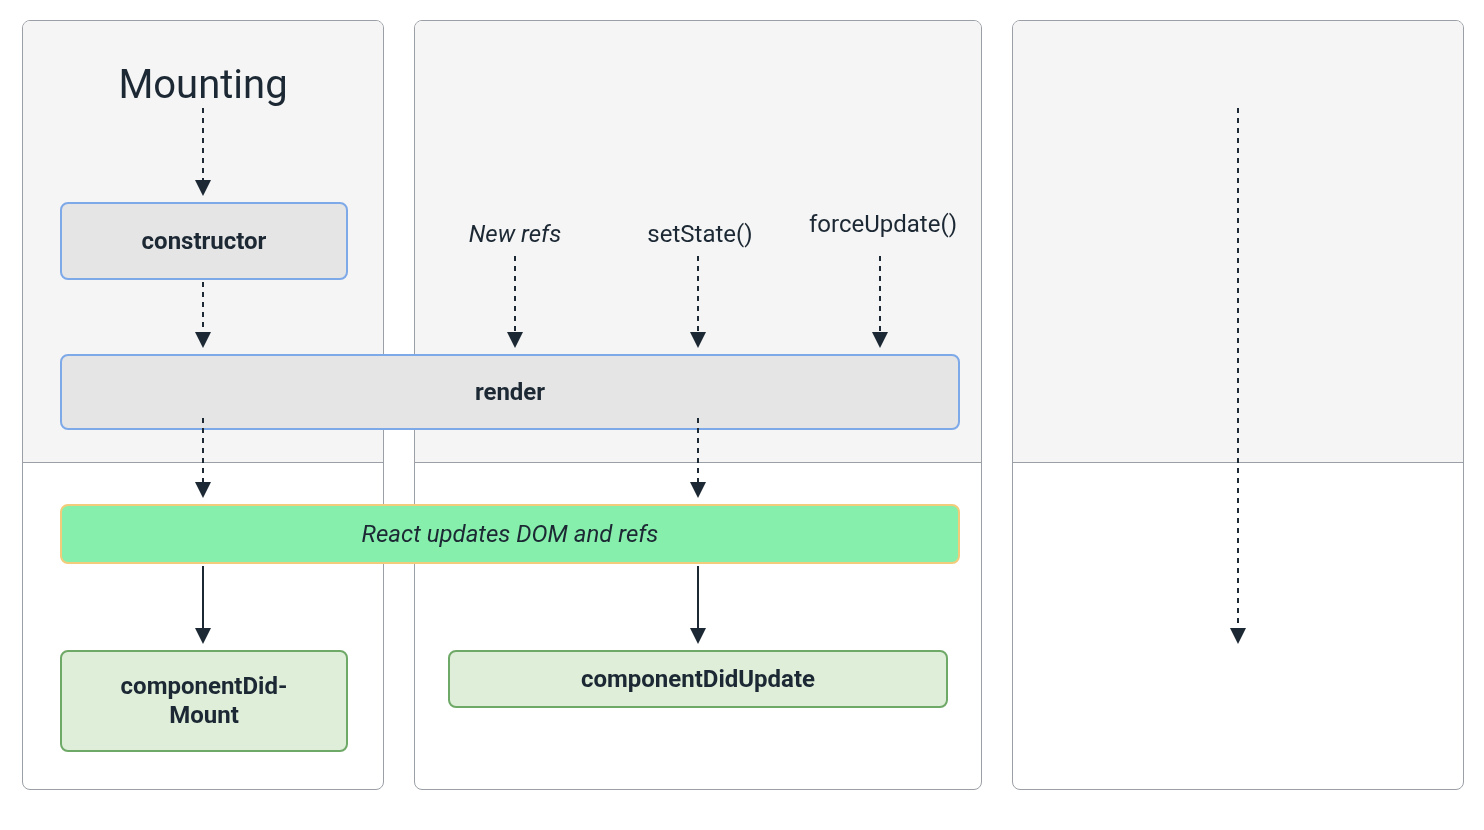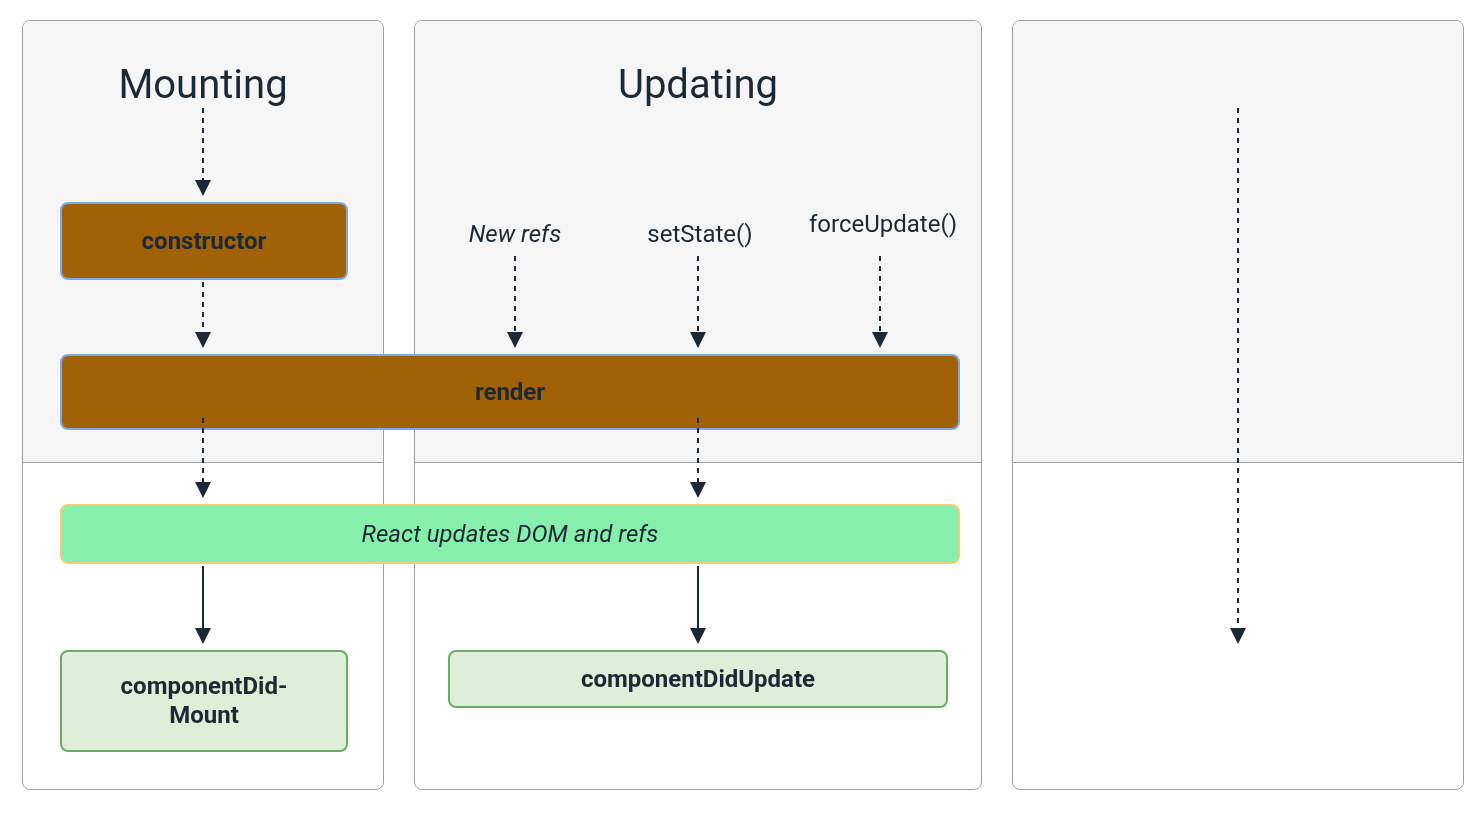--- a/index.html
+++ b/index.html
@@ -47,21 +47,21 @@
     box-sizing: border-box;
     border-radius: 8px;
     display: flex;
     align-items: center;
     justify-content: center;
     text-align: center;
     font-size: 24px;
     font-weight: 700;
   }
   .node-blue {
-    background: #a16207;
+    background: #e5e5e5;
     border: 2px solid #7ea9e8;
     color: #1c2833;
   }
   .node-yellow {
     background: #86efac;
     border: 2px solid #f2cc7a;
     color: #1c2833;
     font-weight: 400;
     font-style: italic;
   }
@@ -96,21 +96,20 @@
 
 <div class="canvas">
 
   <div class="phase-box" style="left:22px; top:20px; width:362px; height:770px;">
     <div class="phase-top" style="height:442px;"></div>
     <div class="phase-title" style="top:40px;">Mounting</div>
   </div>
 
   <div class="phase-box" style="left:414px; top:20px; width:568px; height:770px;">
     <div class="phase-top" style="height:442px;"></div>
-    <div class="phase-title" style="top:40px;">Updating</div>
   </div>
 
   <div class="phase-box" style="left:1012px; top:20px; width:452px; height:770px;">
     <div class="phase-top" style="height:442px;"></div>
   </div>
 
   <div class="node node-blue" style="left:60px; top:202px; width:288px; height:78px;">
     <span>constructor</span>
   </div>
 

